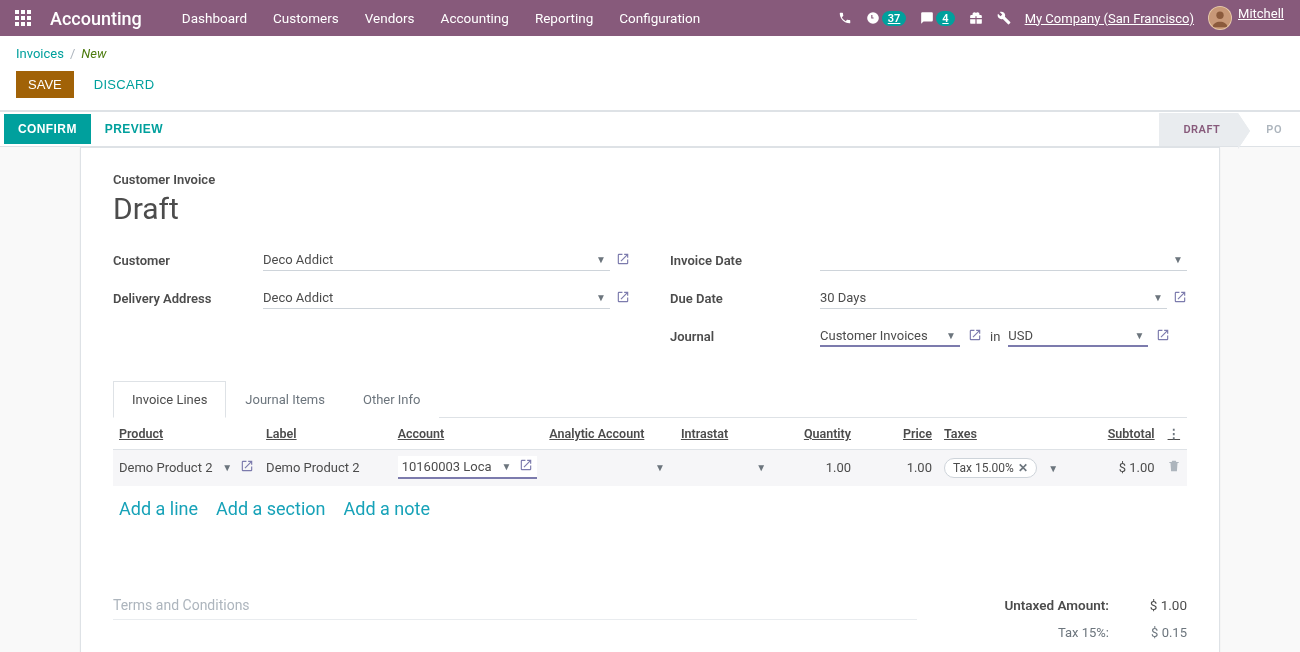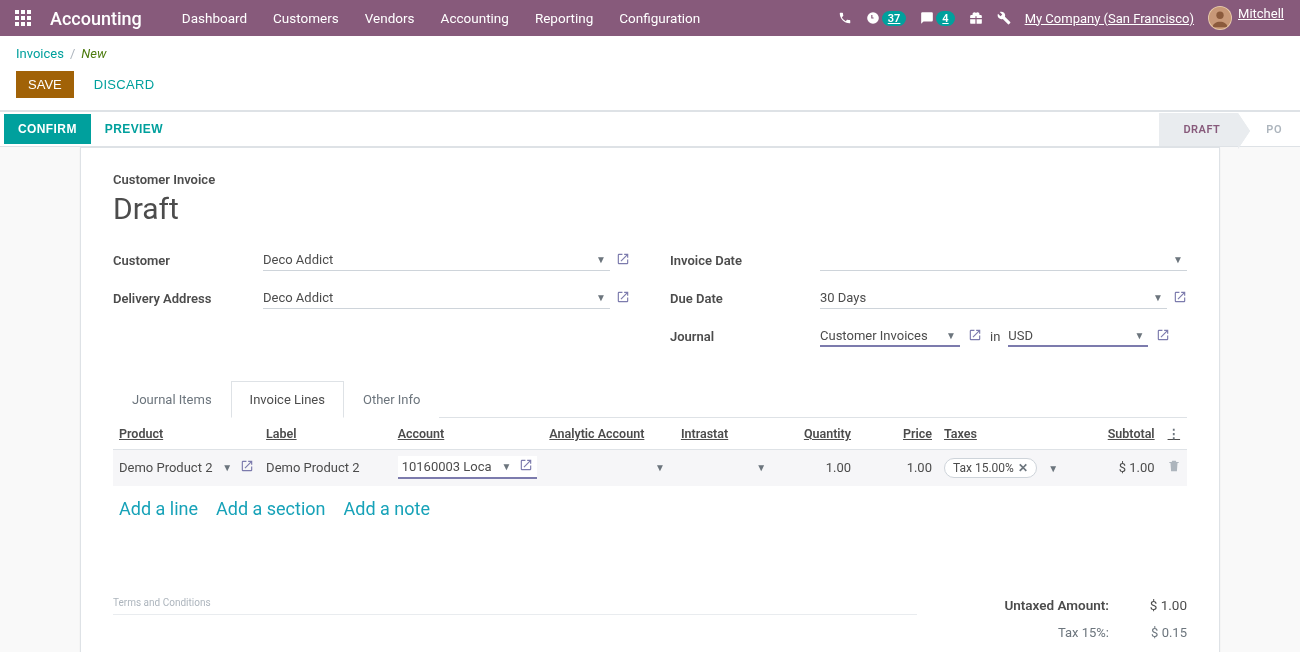--- a/index.html
+++ b/index.html
@@ -81,21 +81,21 @@
 .tax-tag { display: inline-flex; align-items: center; border: 1px solid #ced4da; border-radius: 12px; padding: 2px 8px; font-size: 12px; background: #fff; gap: 4px; }
 .tax-tag .x { cursor: pointer; color: #6c757d; font-weight: bold; }
 .trash { color: #adb5bd; cursor: pointer; }
 .kebab { color: #6c757d; cursor: pointer; font-weight: bold; }
 
 .add-links { display: flex; gap: 18px; padding: 12px 6px; }
 .add-links a { color: #17a2b8; font-size: 18px; text-decoration: none; cursor: pointer; }
 
 
 .sheet-footer { display: flex; justify-content: space-between; margin-top: 60px; align-items: flex-start; gap:40px; }
-.terms { flex: 1; color: #adb5bd; font-size: 10px; border-bottom: 1px solid #e9ecef; padding: 6px 0; }
+.terms { flex: 1; color: #adb5bd; font-size: 14px; border-bottom: 1px solid #e9ecef; padding: 6px 0; }
 .totals { width: 230px; font-size: 13.5px; }
 .totals-row { display: flex; justify-content: space-between; padding: 6px 0; }
 .totals-row .lab { font-weight: 600; text-align: right; flex: 1; margin-right: 18px; }
 .totals-row .amt { min-width: 60px; text-align: right; }
 .totals-row.minor { color: #6c757d; font-weight: 400; font-size: 13px; }
 .totals-row.minor .lab { font-weight: 400; }
 
 svg.icon { width: 14px; height: 14px; fill: currentColor; }
 </style>
 </head>
@@ -271,22 +271,22 @@
               <svg class="icon" viewBox="0 0 24 24">
                   <path fill="#7c7bad" d="M14 3v2h3.6l-9.8 9.8 1.4 1.4L19 6.4V10h2V3h-7zM5 5h6V3H5a2 2 0 00-2 2v14a2 2 0 002 2h14a2 2 0 002-2v-6h-2v6H5V5z"></path>
                 </svg>
             </span>
           </div>
         </div>
       </div>
     </div>
 
     <div class="tabs">
+      <div class="tab active">Invoice Lines</div>
       <div class="tab">Journal Items</div>
-      <div class="tab active">Invoice Lines</div>
       <div class="tab">Other Info</div>
     </div>
 
     <table class="lines-table">
       <thead>
         <tr>
           <th style="width:130px">Product</th>
           <th style="width:130px">Label</th>
           <th style="width:140px">Account</th>
           <th style="width:130px">Analytic Account</th>

